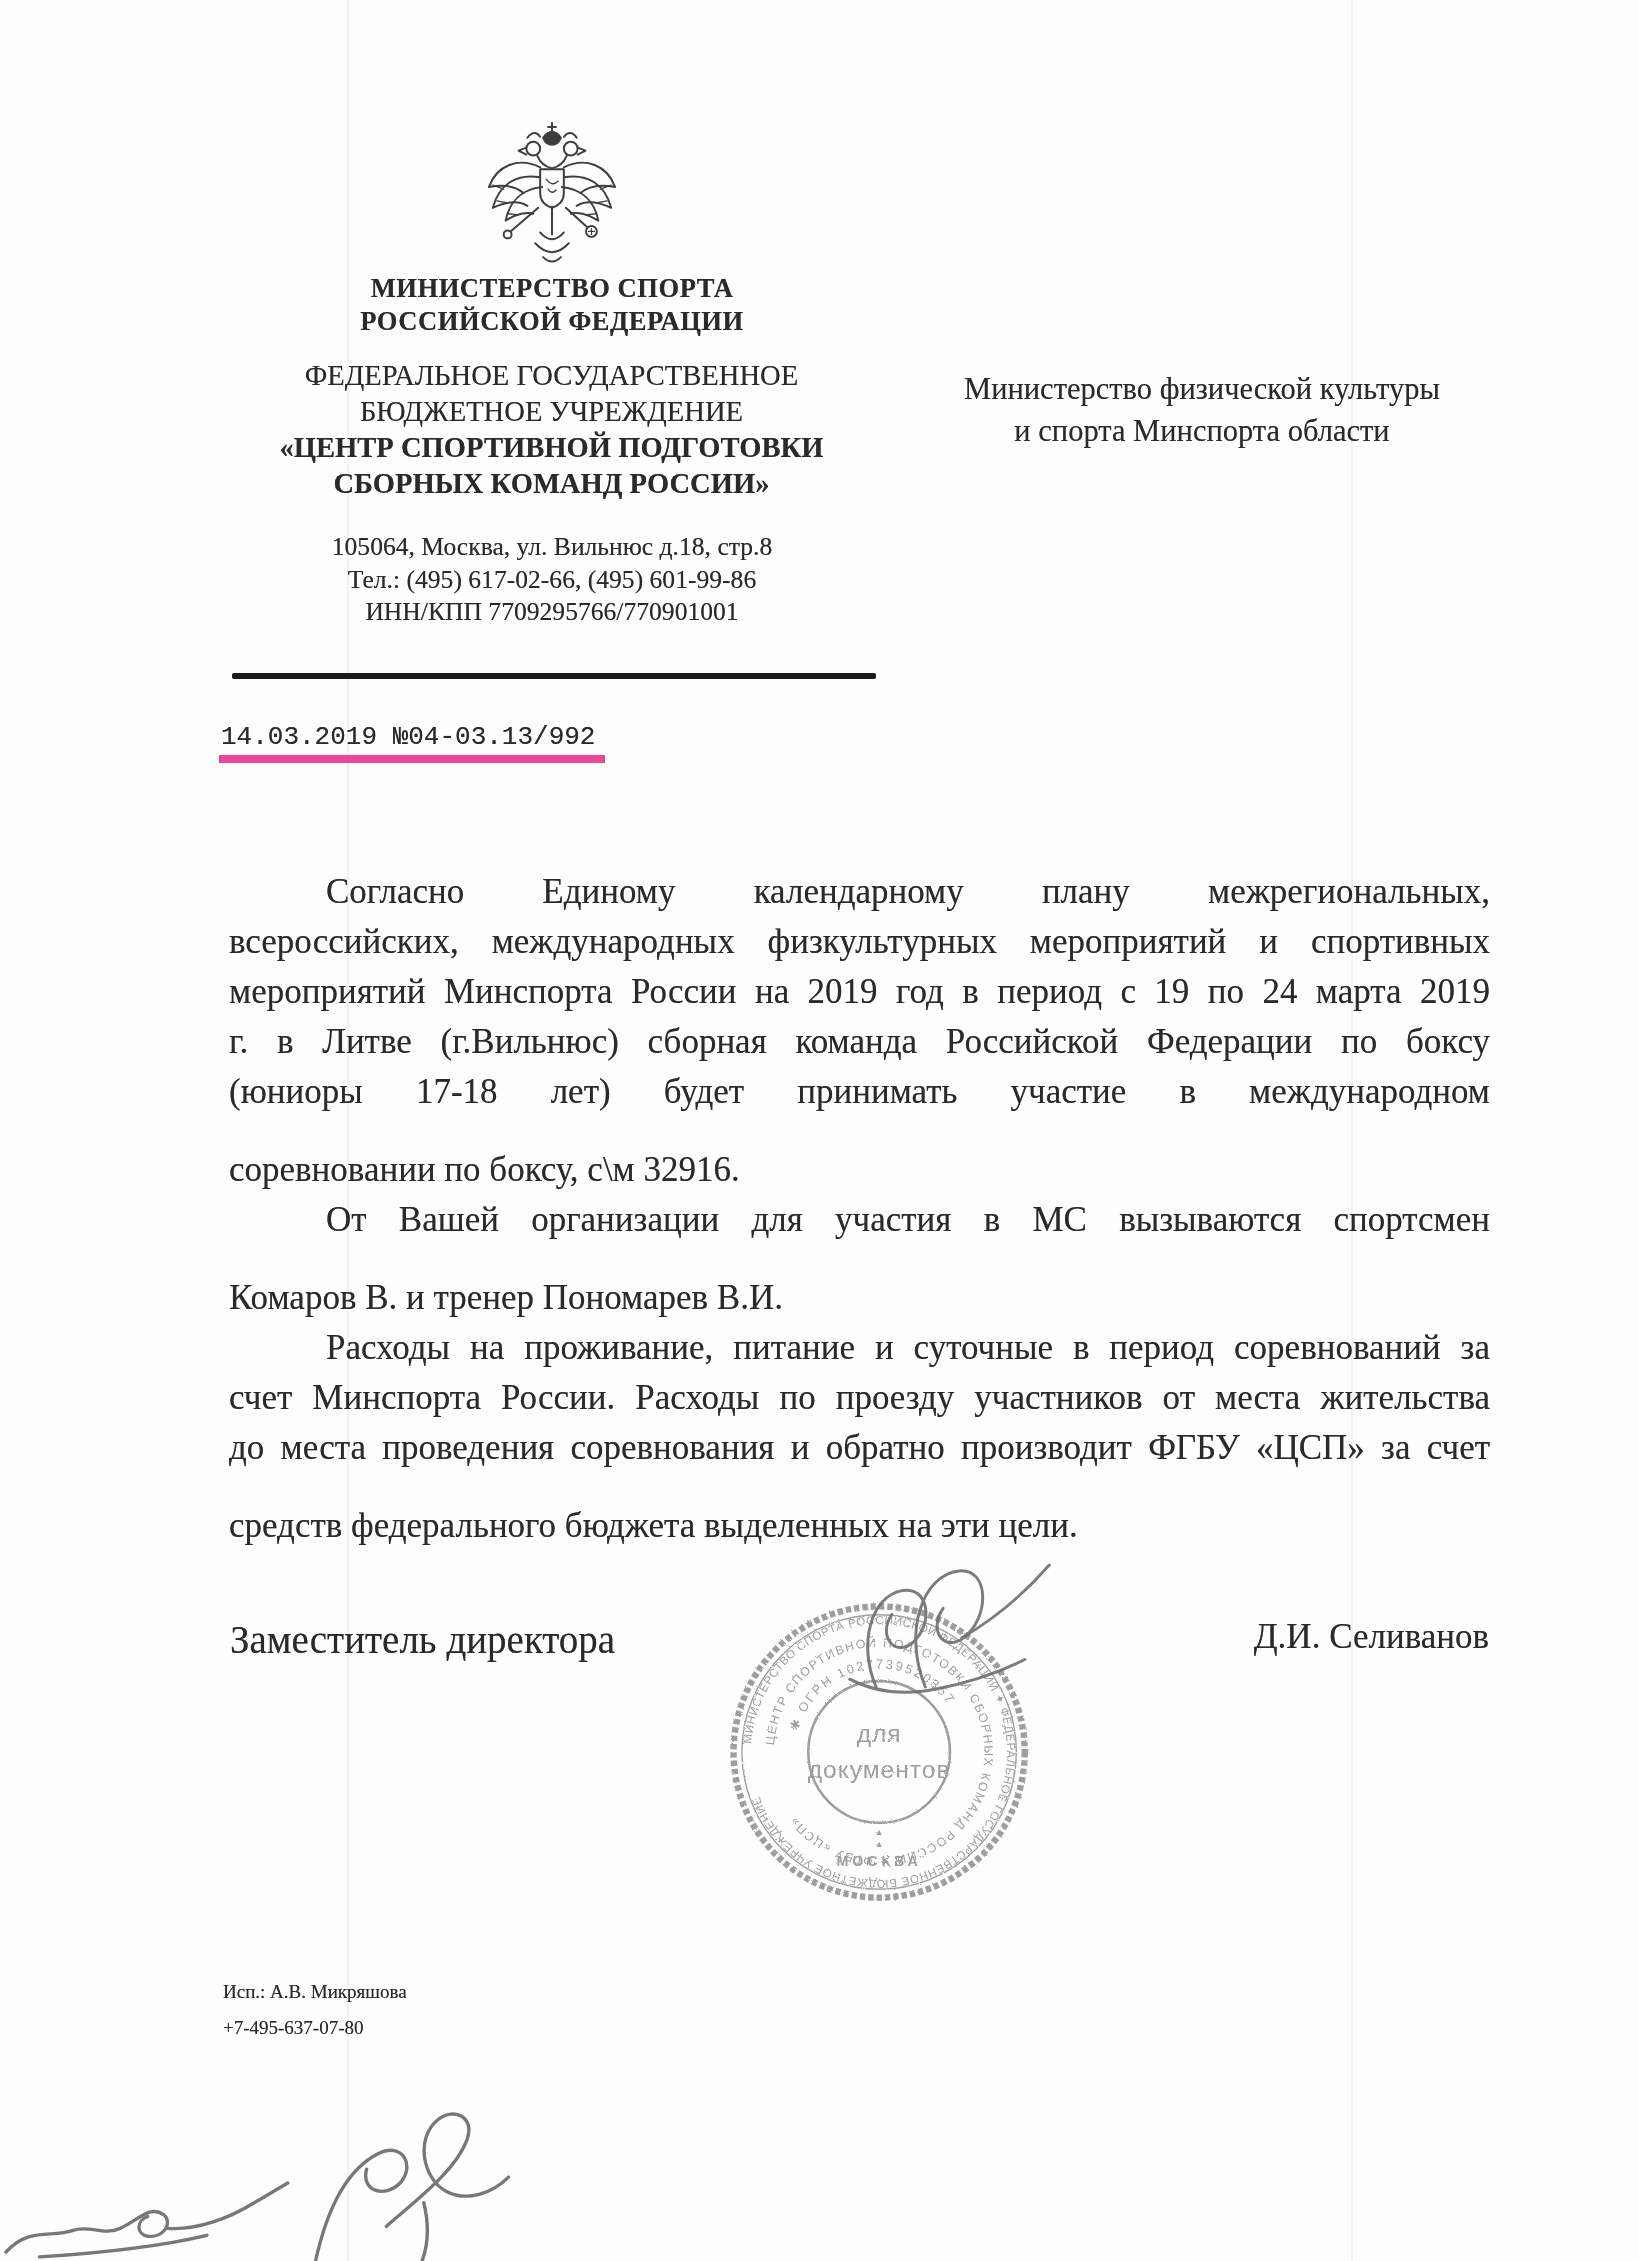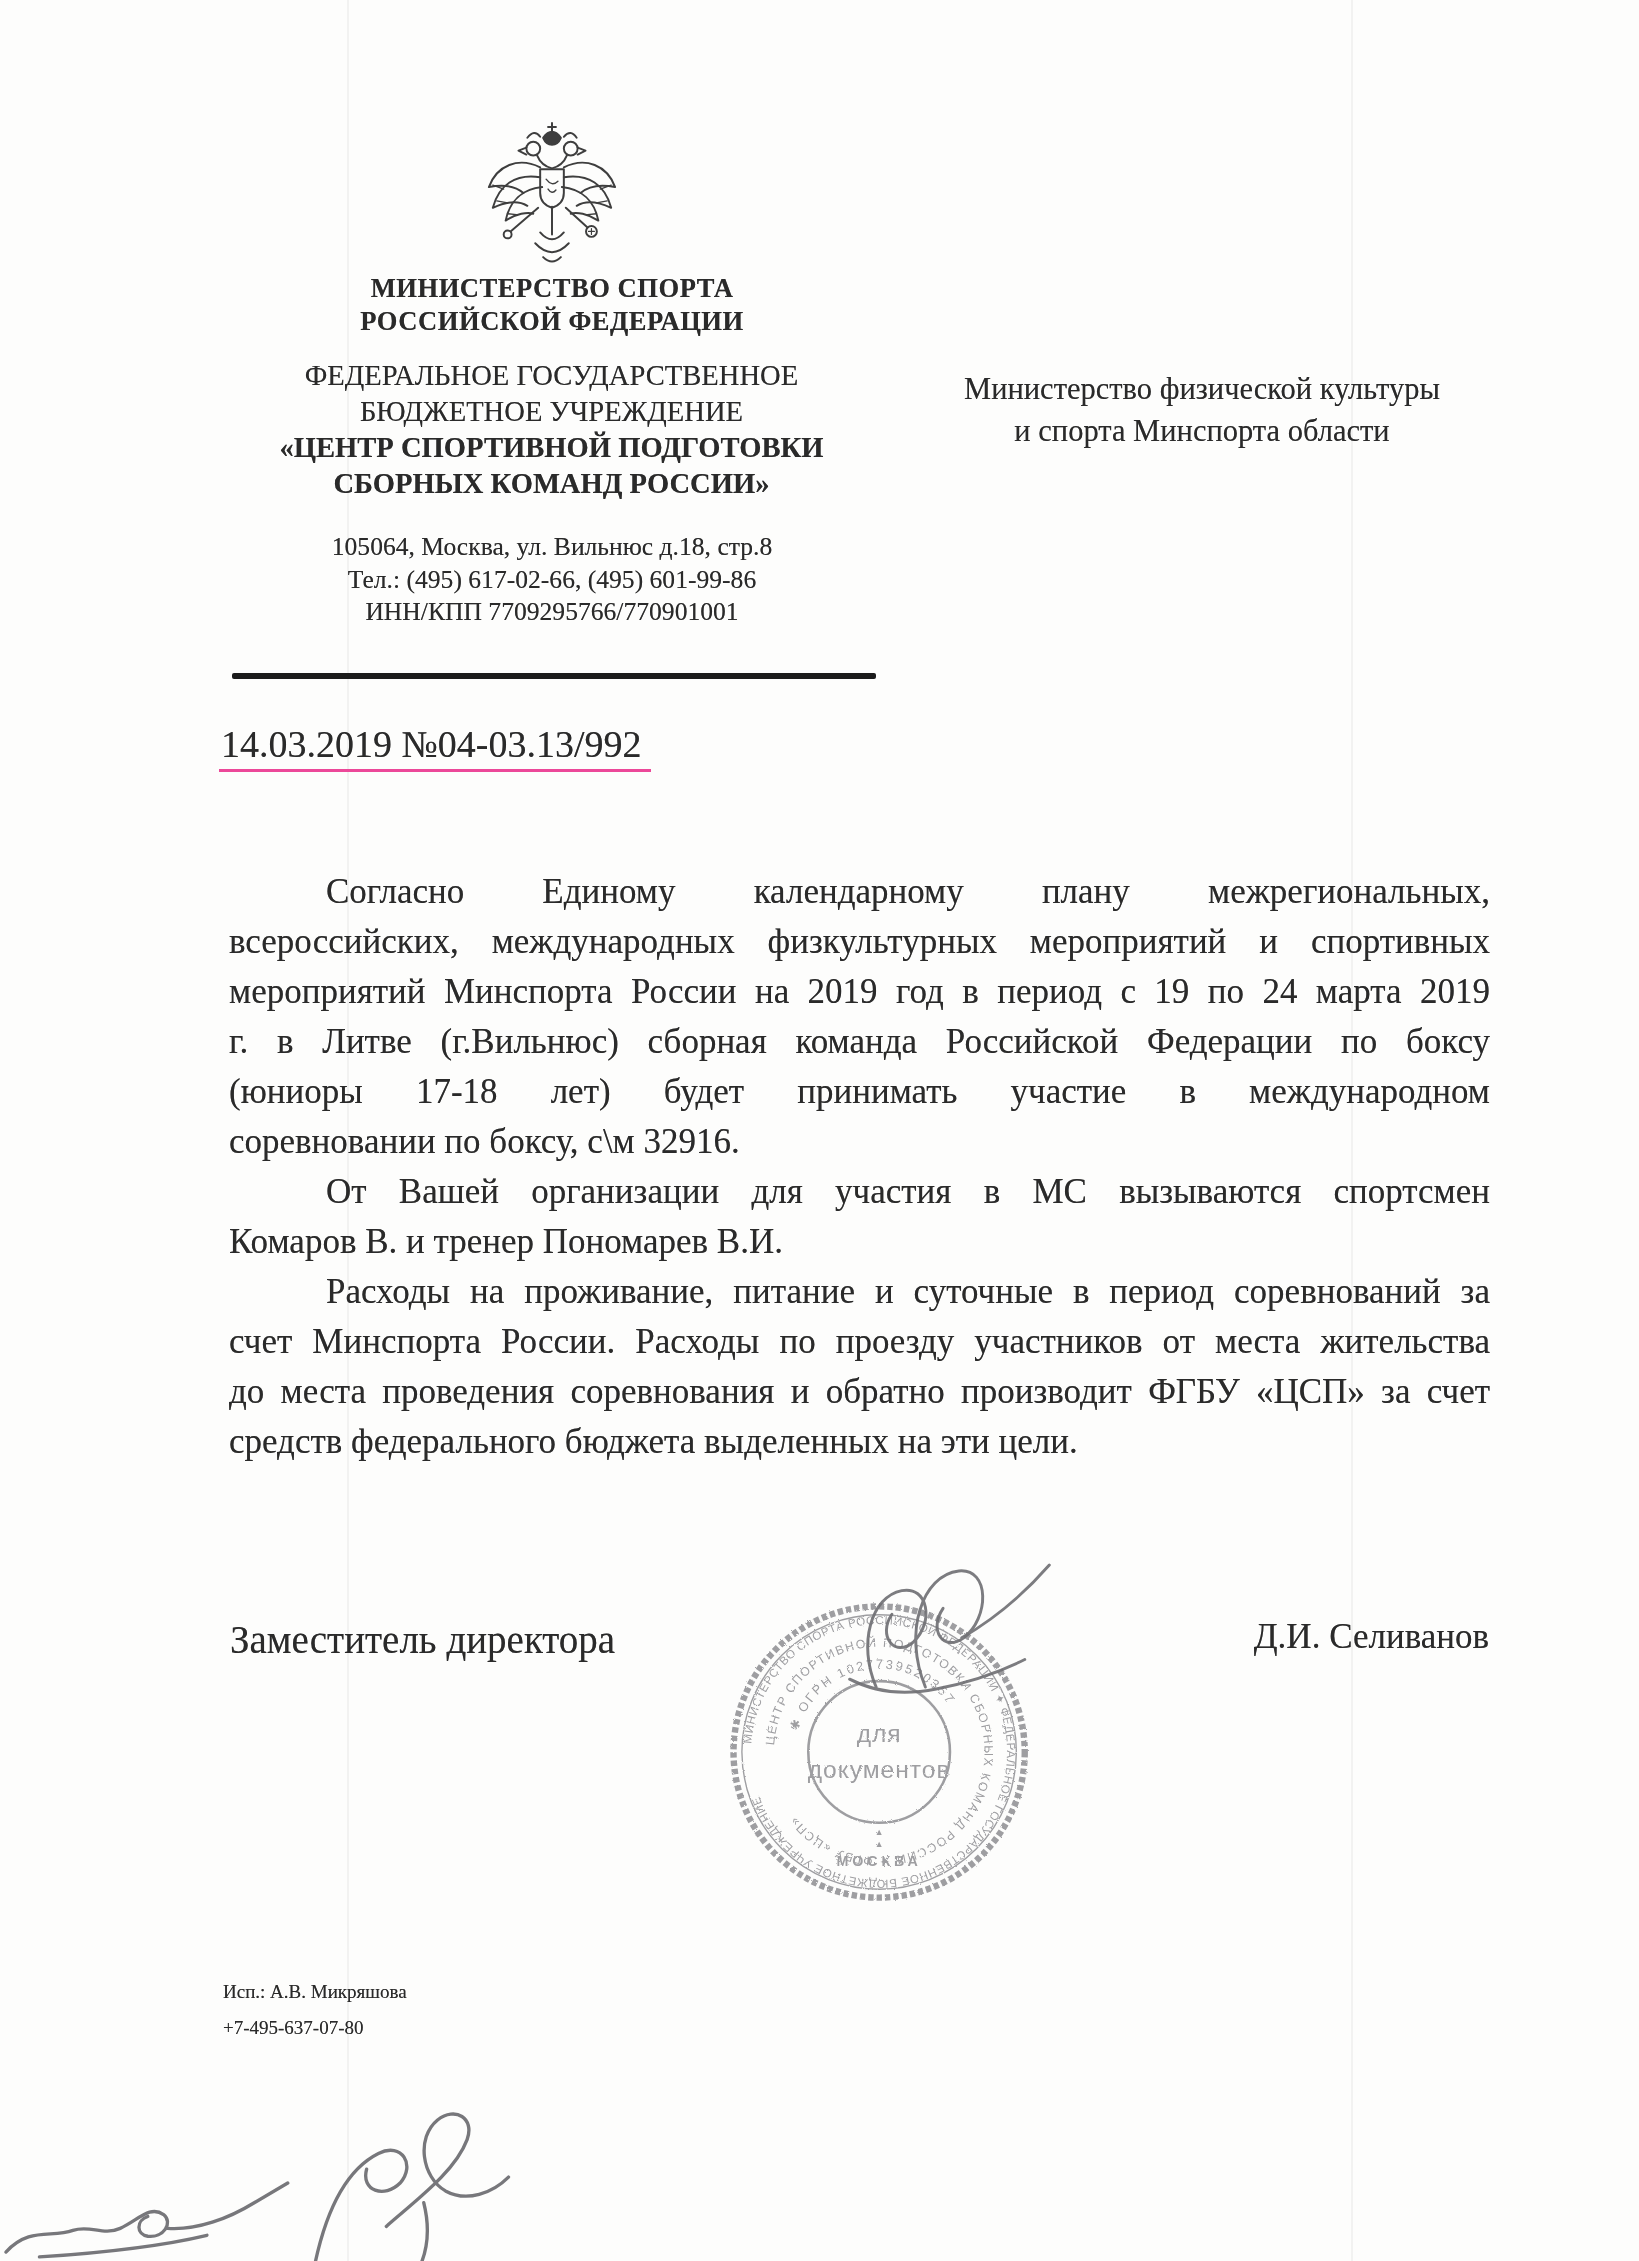--- a/index.html
+++ b/index.html
@@ -13,25 +13,25 @@
   .ink{text-shadow:0 0 0.6px rgba(40,40,40,.55);}
   .fold{position:absolute;top:0;width:2px;height:2262px;background:rgba(0,0,0,.045);}
   .center{text-align:center;}
   
   .ministry{left:227px;top:272px;width:650px;font-size:26.6px;line-height:32.5px;font-weight:bold;letter-spacing:0.5px;}
   .org{left:187px;top:358px;width:729px;font-size:28.6px;line-height:36px;}
   .org .b{font-weight:bold;}
   .addr{left:227px;top:531px;width:650px;font-size:25.6px;line-height:32.5px;}
   .recipient{left:877px;top:368px;width:650px;font-size:30.5px;line-height:42px;}
   .divider{left:232px;top:673px;width:644px;height:5.9px;background:#1b1b1b;border-radius:2px;}
-  .refnum{left:219px;top:722px;font-size:38px;border-bottom:3px solid #ec4899;padding:0 9.9px 3px 2px;}
+  .refnum{left:219px;top:722px;font-size:26px;border-bottom:8px solid #ec4899;padding:0 9.9px 3px 2px;font-family:Liberation Mono, monospace;}
   
   .body{left:229px;top:867px;width:1261px;font-size:35px;line-height:50px;}
   .ln{text-align:justify;text-align-last:justify;white-space:normal;}
-  .ln.last{text-align-last:left;}
+  .ln.last{text-align-last:left;margin-top:28px;}
   .ln.ind{padding-left:97px;}
   
   .sig-title{left:230px;top:1617px;font-size:39px;}
   .sig-name{left:1123px;top:1617px;width:366px;font-size:35px;text-align:right;}
   
   .footer{left:223px;top:1974px;font-size:19px;line-height:36px;}
   svg text{font-family:"Liberation Sans","DejaVu Sans",sans-serif;}
 </style>
 </head>
 <body>

